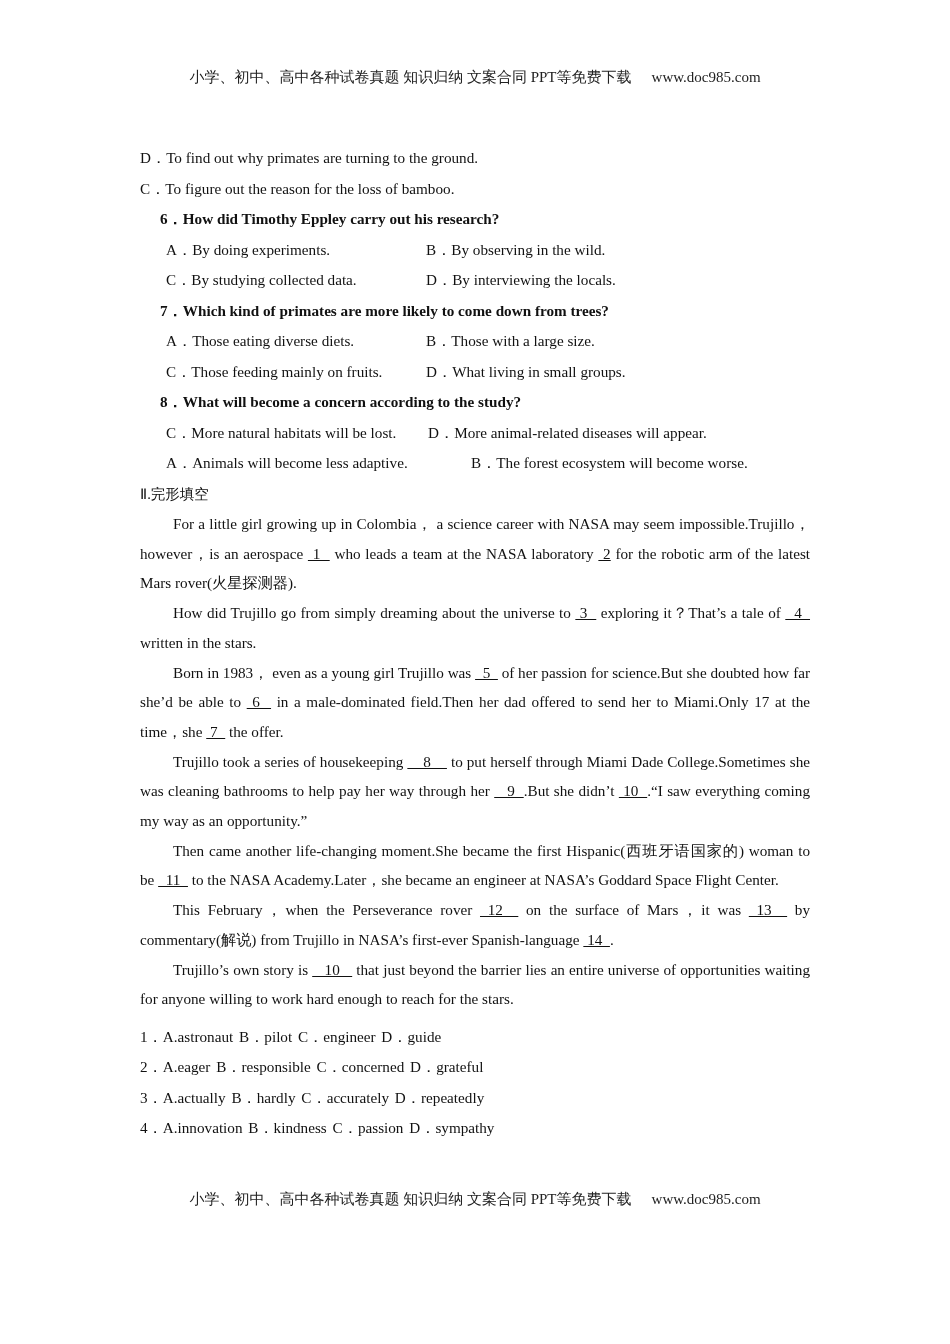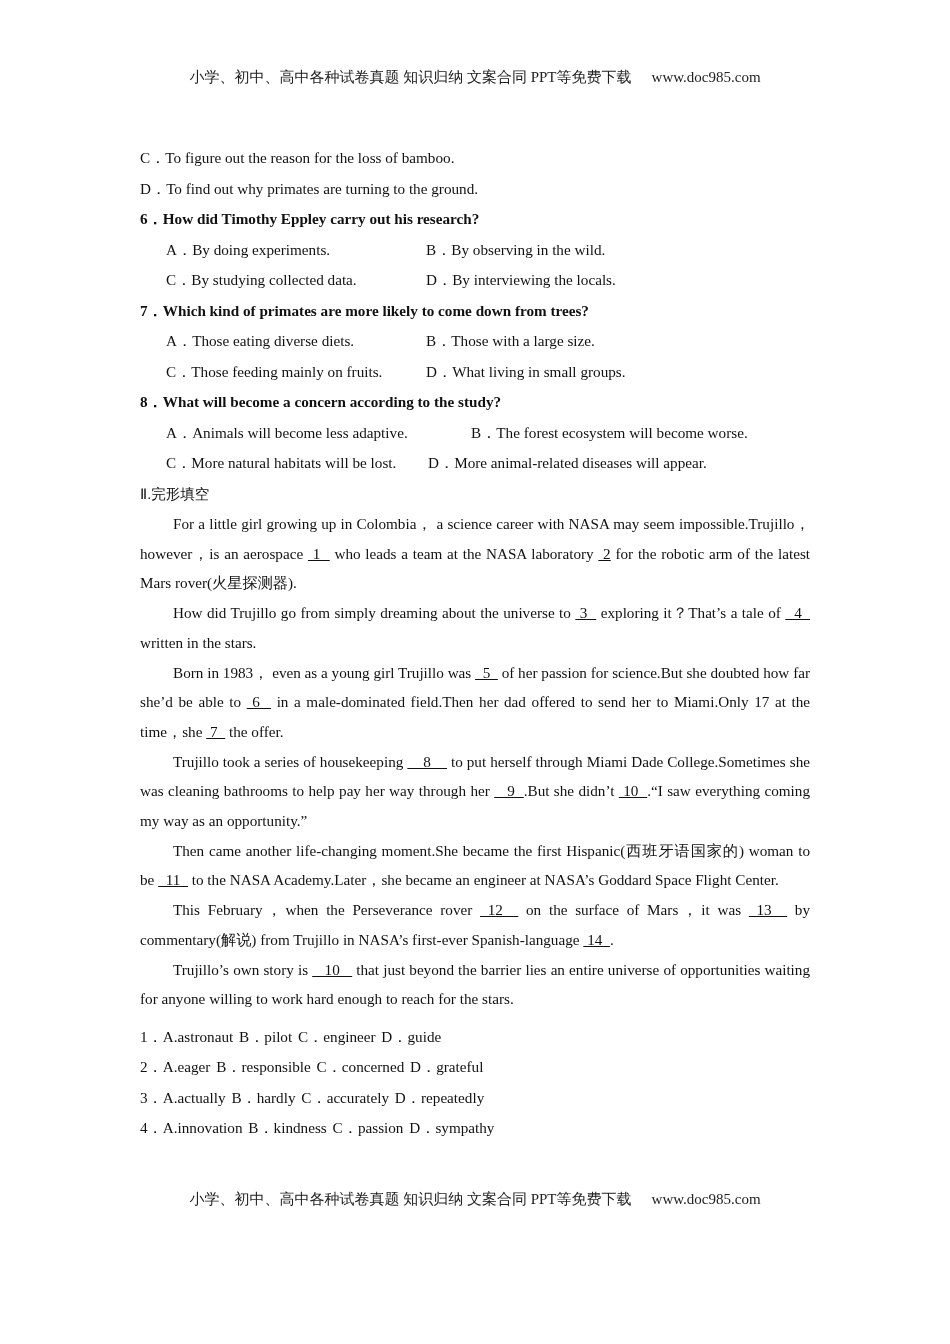--- a/index.html
+++ b/index.html
@@ -13,43 +13,43 @@
     font-size: 15px; color: #222;
   }
   .hdr .url { margin-left: 20px; }
   .top-hdr { top: 68px; }
   .bot-hdr { top: 1190px; }
   .content {
     position: absolute; left: 140px; top: 143px; width: 670px;
     font-size: 15.2px; line-height: 30.5px;
   }
   .line { white-space: nowrap; }
-  .bold { font-weight: bold; }
+  .bold { font-weight: bold; margin-left: 20px; }
   .opt-row { display: flex; white-space: nowrap; margin-left: 26px; }
   .opt-row .col1 { width: 260px; }
   .opt-row .col1.wide { width: 305px; }
   .opt-row .col1.narrow { width: 255px; }
-  .section { font-family: Liberation Sans, sans-serif; font-size: 14.5px; }
+  .section { font-family: Liberation Serif, serif; font-size: 14.5px; }
   .para {
     text-indent: 33px; text-align: justify; line-height: 29.7px;
   }
   .blank { text-decoration: underline; white-space: pre; }
   .choices { margin-top: 8px; }
   .choice-line { white-space: nowrap; word-spacing: 2px; }
 </style>
 </head>
 <body>
 
 <div class="hdr top-hdr">
   <span>小学、初中、高中各种试卷真题  知识归纳  文案合同  PPT等免费下载</span><span class="url">www.doc985.com</span>
 </div>
 
 <div class="content">
+  <div class="line">D．To find out why primates are turning to the ground.</div>
   <div class="line">C．To figure out the reason for the loss of bamboo.</div>
-  <div class="line">D．To find out why primates are turning to the ground.</div>
 
   <div class="line bold">6．How did Timothy Eppley carry out his research?</div>
   <div class="opt-row">
     <span class="col1">A．By doing experiments.</span>
     <span>B．By observing in the wild.</span>
   </div>
   <div class="opt-row">
     <span class="col1">C．By studying collected data.</span>
     <span>D．By interviewing the locals.</span>
   </div>
@@ -59,26 +59,26 @@
     <span class="col1">A．Those eating diverse diets.</span>
     <span>B．Those with a large size.</span>
   </div>
   <div class="opt-row">
     <span class="col1">C．Those feeding mainly on fruits.</span>
     <span>D．What living in small groups.</span>
   </div>
 
   <div class="line bold">8．What will become a concern according to the study?</div>
   <div class="opt-row">
+    <span class="col1 narrow" style="width:262px">C．More natural habitats will be lost.</span>
+    <span>D．More animal-related diseases will appear.</span>
+  </div>
+  <div class="opt-row">
     <span class="col1 wide">A．Animals will become less adaptive.</span>
     <span>B．The forest ecosystem will become worse.</span>
-  </div>
-  <div class="opt-row">
-    <span class="col1 narrow" style="width:262px">C．More natural habitats will be lost.</span>
-    <span>D．More animal-related diseases will appear.</span>
   </div>
 
   <div class="line section">Ⅱ.完形填空</div>
 
   <div class="para">
     <span>For a little girl growing up in Colombia， a science career with NASA may seem impossible.Trujillo，however，is an aerospace </span><span class="blank"> 1  </span><span> who leads a team at the NASA laboratory </span><span class="blank"> 2</span><span> for the robotic arm of the latest Mars rover(火星探测器).</span>
   </div>
 
   <div class="para">
     <span>How did Trujillo go from simply dreaming about the universe to </span><span class="blank"> 3  </span><span> exploring it？That’s a tale of </span><span class="blank">  4  </span><span> written in the stars.</span>

